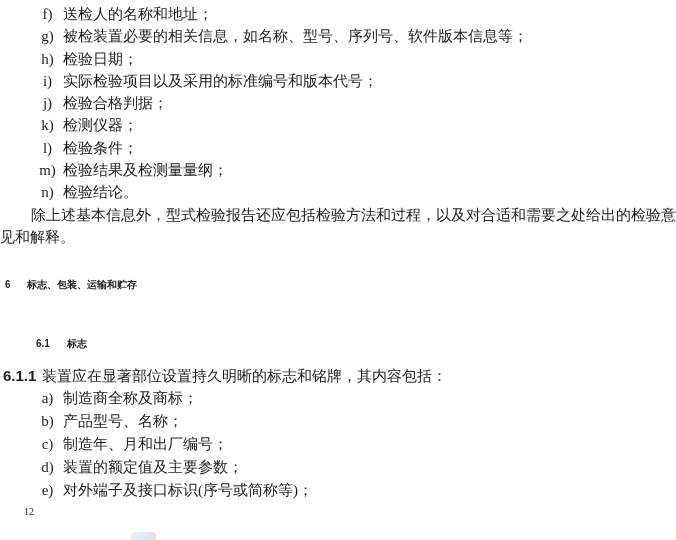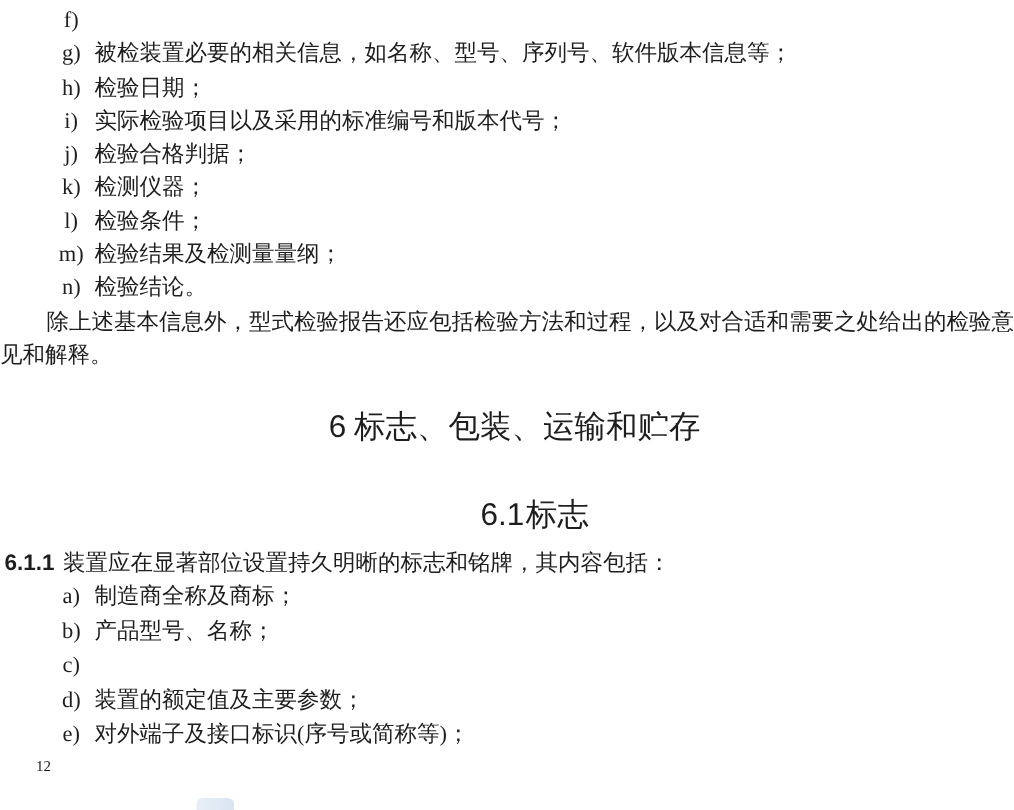--- a/index.html
+++ b/index.html
@@ -39,26 +39,25 @@
   
   .body-para {
     line-height: 22.3px;
     text-align: justify;
     text-indent: 31px;
     width: 676px;
   }
   
   .h-clause {
     font-family: "Liberation Sans", "DejaVu Sans", sans-serif;
-    font-weight: normal;
-    font-size: 21px;
+    font-weight: bold;
+    font-size: 10px;
     line-height: 22.3px;
     padding-left: 5px;
     white-space: nowrap;
-    text-align: center;
   }
   .h-clause .h-num { display: inline-block; min-width: 22px; }
   .h-clause.sub .h-num { min-width: 31px; }
   .h1-margin { margin-top: 26px; }
   .h2-margin { margin-top: 36px; padding-left: 36px; }
   .clause-line {
     margin-top: 10px;
     line-height: 22.3px;
     padding-left: 3px;
     white-space: nowrap;
@@ -88,20 +87,21 @@
 </style>
 </head>
 <body>
 
 <div class="page">
   <div class="doc">
 
     <ul class="item-list">
       <li>
         <span class="item-letter">f)</span>
+        <span>送检人的名称和地址；</span>
       </li>
       <li>
         <span class="item-letter">g)</span>
         <span>被检装置必要的相关信息，如名称、型号、序列号、软件版本信息等；</span>
       </li>
       <li>
         <span class="item-letter">h)</span>
         <span>检验日期；</span>
       </li>
       <li>
@@ -142,20 +142,21 @@
       <li>
         <span class="item-letter">a)</span>
         <span>制造商全称及商标；</span>
       </li>
       <li>
         <span class="item-letter">b)</span>
         <span>产品型号、名称；</span>
       </li>
       <li>
         <span class="item-letter">c)</span>
+        <span>制造年、月和出厂编号；</span>
       </li>
       <li>
         <span class="item-letter">d)</span>
         <span>装置的额定值及主要参数；</span>
       </li>
       <li>
         <span class="item-letter">e)</span>
         <span>对外端子及接口标识(序号或简称等)；</span>
       </li>
     </ul>

